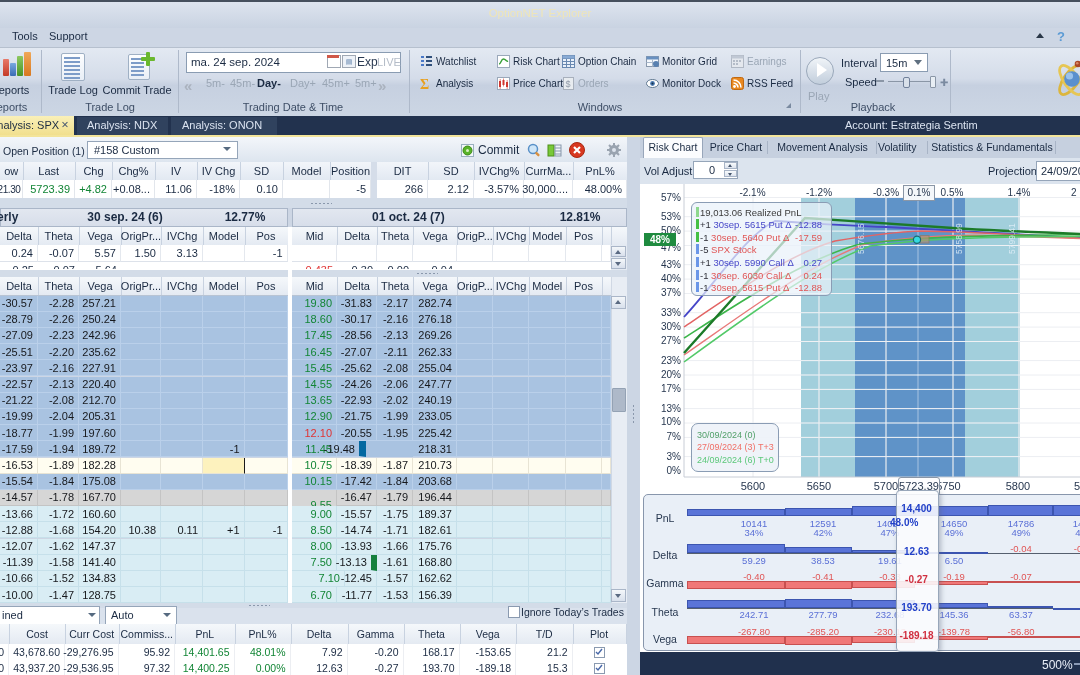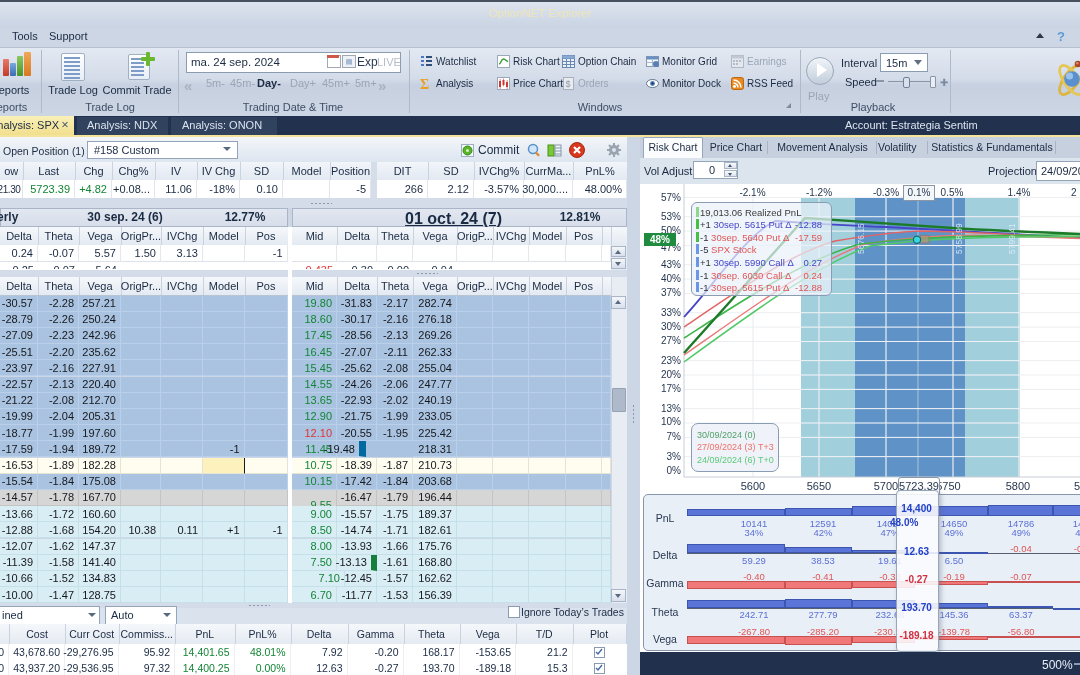--- a/index.html
+++ b/index.html
@@ -235,21 +235,21 @@
 <div class="vcell" style="left:474px;top:180px;width:50px;height:18px;border-right:1px solid #e2e6ec;">-3.57%</div>
 <div class="vcell" style="left:524px;top:180px;width:49px;height:18px;border-right:1px solid #e2e6ec;">30,000....</div>
 <div class="vcell" style="left:573px;top:180px;width:54px;height:18px;border-right:1px solid #e2e6ec;">48.00%</div>
 <div class="ab" style="left:0;top:198px;width:628px;height:10px;background:#d3dce8;"></div>
 <div class="ab" style="left:310px;top:202px;width:22px;height:3px;background:radial-gradient(circle 1px at 2px 1.5px,#8a98ac 60%,transparent 65%) 0 0/4px 3px repeat-x;"></div>
 <div class="ab" style="left:0;top:208px;width:287.5px;height:19px;background:linear-gradient(#e2e7f0,#d7deea);border:1px solid #aab6c8;box-sizing:border-box;"></div>
 <div class="ab" style="left:292px;top:208px;width:335px;height:19px;background:linear-gradient(#e2e7f0,#d7deea);border:1px solid #aab6c8;box-sizing:border-box;"></div>
 <div class="ab" style="left:-35px;top:210px;font-weight:bold;font-size:12px;">Quarterly</div>
 <div class="ab" style="left:60px;top:210px;width:130px;text-align:center;font-weight:bold;font-size:12px;">30 sep. 24 (6)</div>
 <div class="ab" style="left:200px;top:210px;width:90px;text-align:center;font-weight:bold;font-size:12px;">12.77%</div>
-<div class="ab" style="left:372px;top:210px;width:130px;text-align:right;font-weight:bold;font-size:16px;text-decoration:underline;">01 oct. 24 (7)</div>
+<div class="ab" style="left:372px;top:210px;width:130px;text-align:left;font-weight:bold;font-size:12px;">01 oct. 24 (7)</div>
 <div class="ab" style="left:535px;top:210px;width:90px;text-align:center;font-weight:bold;font-size:12px;">12.81%</div>
 <div class="ab" style="left:0;top:227px;width:287.5px;height:18px;background:linear-gradient(#f5f8fb,#e4eaf2);border-bottom:1px solid #b8c4d4;"></div>
 <div class="ab" style="left:292px;top:227px;width:335px;height:18px;background:linear-gradient(#f5f8fb,#e4eaf2);border-bottom:1px solid #b8c4d4;"></div>
 <div class="ab" style="left:0px;top:227px;width:38px;height:18px;border-right:1px solid #c8d2e0;display:flex;align-items:center;justify-content:center;">Delta</div>
 <div class="ab" style="left:38px;top:227px;width:41px;height:18px;border-right:1px solid #c8d2e0;display:flex;align-items:center;justify-content:center;">Theta</div>
 <div class="ab" style="left:79px;top:227px;width:42px;height:18px;border-right:1px solid #c8d2e0;display:flex;align-items:center;justify-content:center;">Vega</div>
 <div class="ab" style="left:121px;top:227px;width:40px;height:18px;border-right:1px solid #c8d2e0;display:flex;align-items:center;justify-content:center;">OrigPr...</div>
 <div class="ab" style="left:161px;top:227px;width:42px;height:18px;border-right:1px solid #c8d2e0;display:flex;align-items:center;justify-content:center;">IVChg</div>
 <div class="ab" style="left:203px;top:227px;width:41.5px;height:18px;border-right:1px solid #c8d2e0;display:flex;align-items:center;justify-content:center;">Model</div>
 <div class="ab" style="left:244.5px;top:227px;width:43px;height:18px;border-right:1px solid #c8d2e0;display:flex;align-items:center;justify-content:center;">Pos</div>

